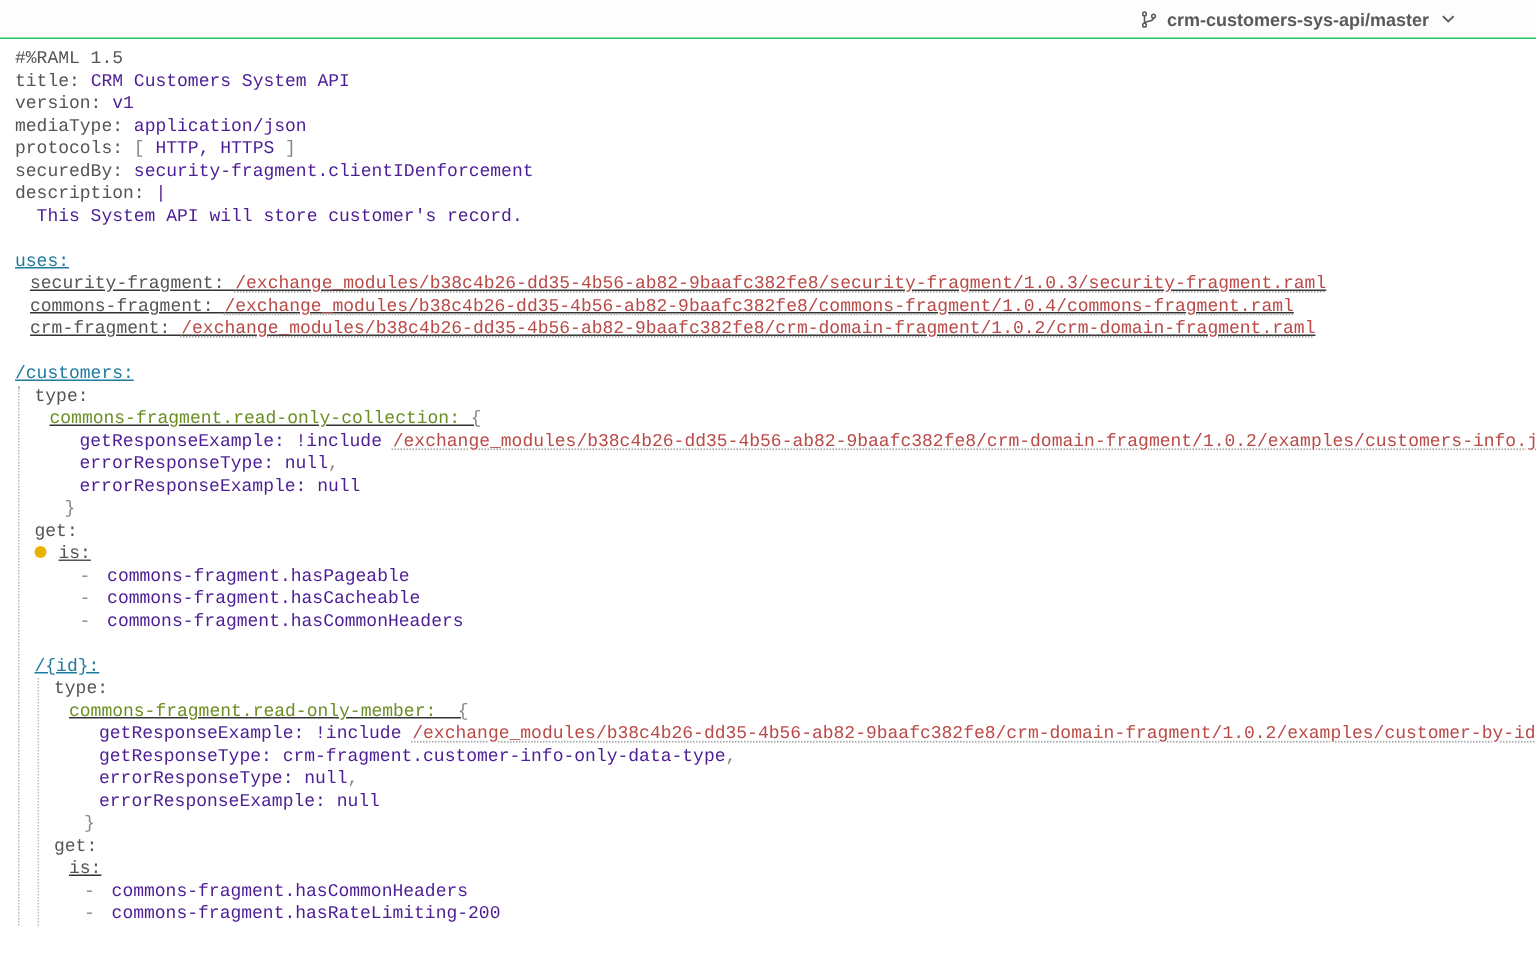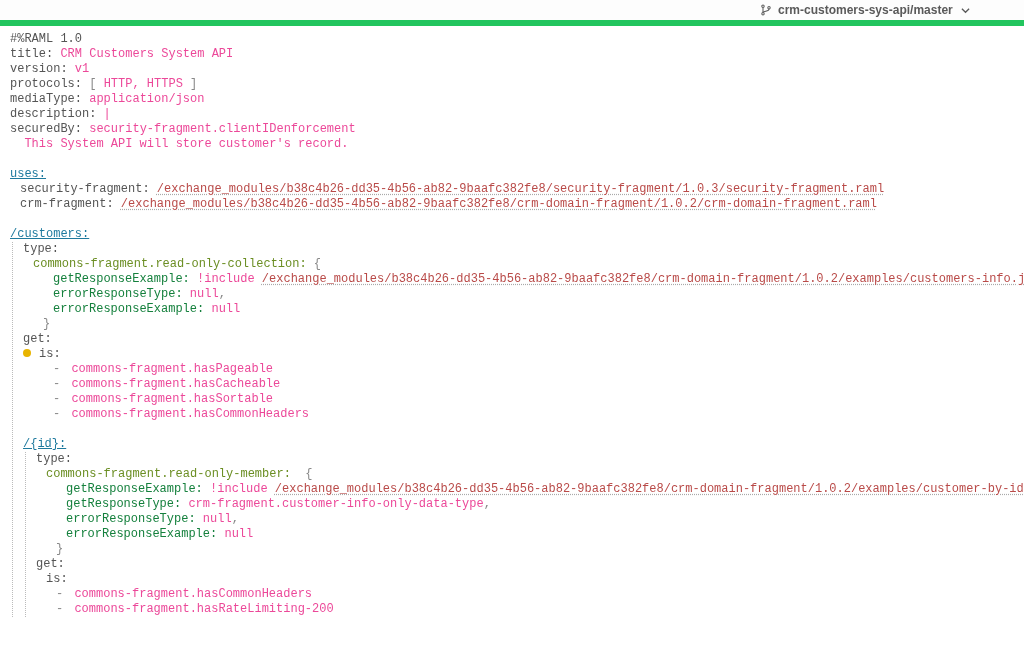--- a/index.html
+++ b/index.html
@@ -1,31 +1,31 @@
 <!DOCTYPE html>
 <html><head>
 <meta charset="utf-8">
 <style>
   * { margin:0; padding:0; box-sizing:border-box; }
   html, body { width:1024px; height:649px; background:#ffffff; font-family:Consolas,Monaco,"Courier New",monospace; font-size:12px; color:#333; overflow:hidden; }
-  .topbar { height:26px; border-bottom:6px solid #22c55e; display:flex; align-items:center; padding-left:760px; background:#fdfdfd; }
+  .topbar { height:26px; border-bottom:1px solid #22c55e; display:flex; align-items:center; padding-left:760px; background:#fdfdfd; }
   .branch { display:flex; align-items:center; gap:6px; color:#5a5a5a; font-family:"Segoe UI",Arial,sans-serif; font-size:12px; font-weight:600; cursor:pointer; }
   .branch-icon { width:12px; height:12px; }
   .chev { width:9px; height:9px; margin-left:2px; }
   .editor { padding:6px 0 0 10px; line-height:15px; height:623px; overflow:hidden; }
   .ln { white-space:pre; }
   .k-gray  { color:#555555; }      
-  .v-red   { color:#ec4899; }      
-  .k-teal  { color:#15803d; }      
+  .v-red   { color:#4c1d95; }      
+  .k-teal  { color:#4c1d95; }      
   .k-blue  { color:#1f7a9e;text-decoration:underline; }      
   .k-green { color:#6b8e23; }      
   .punct   { color:#888888; }      
   .ulink   { color:#b94a48; text-decoration: underline dotted #aaa; text-underline-offset:2px; }
   .indent-tree { border-left:1px dotted #bbb; margin-left:2px; padding-left:10px; }
-  .lvl1 { padding-left:10px; }
+  .lvl1 { padding-left:10px;text-decoration:underline; }
   .lvl2 { padding-left:20px; }
   .lvl3 { padding-left:30px; }
   .bullet { color:#888; margin-right:4px; }
   .blank { height:15px; }
   .warn-dot { display:inline-block; width:8px; height:8px; background:#e8b400; border-radius:50%; margin-right:4px; vertical-align:middle; position:relative; top:-1px; }
 </style>
 </head>
 <body>
 
 <div class="topbar">
@@ -39,51 +39,51 @@
     </svg>
     <span>crm-customers-sys-api/master</span>
     <svg class="chev" viewBox="0 0 10 10" fill="none" stroke="#5a5a5a" stroke-width="1.4">
         <path d="M1 3 L5 7 L9 3"></path>
       </svg>
   </div>
 </div>
 
 <div class="editor">
 
-  <div class="ln"><span class="k-gray">#%RAML 1.0</span></div>
+  <div class="ln"><span class="k-gray">#%RAML 1.5</span></div>
   <div class="ln"><span class="k-gray">title:</span><span class="v-red"> CRM Customers System API</span></div>
   <div class="ln"><span class="k-gray">version:</span><span class="v-red"> v1</span></div>
+  <div class="ln"><span class="k-gray">mediaType:</span><span class="v-red"> application/json</span></div>
   <div class="ln"><span class="k-gray">protocols:</span><span class="punct"> [ </span><span class="v-red">HTTP, HTTPS</span><span class="punct"> ]</span></div>
-  <div class="ln"><span class="k-gray">mediaType:</span><span class="v-red"> application/json</span></div>
+  <div class="ln"><span class="k-gray">securedBy:</span><span class="v-red"> security-fragment.clientIDenforcement</span></div>
   <div class="ln"><span class="k-gray">description:</span><span class="v-red"> |</span></div>
-  <div class="ln"><span class="k-gray">securedBy:</span><span class="v-red"> security-fragment.clientIDenforcement</span></div>
   <div class="ln"><span class="v-red">  This System API will store customer's record.</span></div>
 
   <div class="blank"></div>
 
   <div class="ln"><span class="k-blue">uses:</span></div>
   <div class="ln lvl1"><span class="k-gray">security-fragment: </span><span class="ulink">/exchange_modules/b38c4b26-dd35-4b56-ab82-9baafc382fe8/security-fragment/1.0.3/security-fragment.raml</span></div>
+  <div class="ln lvl1"><span class="k-gray">commons-fragment: </span><span class="ulink">/exchange_modules/b38c4b26-dd35-4b56-ab82-9baafc382fe8/commons-fragment/1.0.4/commons-fragment.raml</span></div>
   <div class="ln lvl1"><span class="k-gray">crm-fragment: </span><span class="ulink">/exchange_modules/b38c4b26-dd35-4b56-ab82-9baafc382fe8/crm-domain-fragment/1.0.2/crm-domain-fragment.raml</span></div>
 
   <div class="blank"></div>
 
   <div class="ln"><span class="k-blue">/customers:</span></div>
 
   <div class="indent-tree">
     <div class="ln"><span class="k-gray">type:</span></div>
     <div class="ln lvl1"><span class="k-green">commons-fragment.read-only-collection:</span><span class="punct"> {</span></div>
     <div class="ln lvl3"><span class="k-teal">getResponseExample:</span><span class="v-red"> !include </span><span class="ulink">/exchange_modules/b38c4b26-dd35-4b56-ab82-9baafc382fe8/crm-domain-fragment/1.0.2/examples/customers-info.json</span></div>
     <div class="ln lvl3"><span class="k-teal">errorResponseType:</span><span class="v-red"> null</span><span class="punct">,</span></div>
     <div class="ln lvl3"><span class="k-teal">errorResponseExample:</span><span class="v-red"> null</span></div>
     <div class="ln lvl2"><span class="punct">}</span></div>
     <div class="ln"><span class="k-gray">get:</span></div>
     <div class="ln"><span class="warn-dot"></span><span class="k-gray lvl1" style="padding-left:4px">is:</span></div>
     <div class="ln lvl3"><span class="bullet">- </span><span class="v-red">commons-fragment.hasPageable</span></div>
     <div class="ln lvl3"><span class="bullet">- </span><span class="v-red">commons-fragment.hasCacheable</span></div>
-    <div class="ln lvl3"><span class="bullet">- </span><span class="v-red">commons-fragment.hasSortable</span></div>
     <div class="ln lvl3"><span class="bullet">- </span><span class="v-red">commons-fragment.hasCommonHeaders</span></div>
 
     <div class="blank"></div>
 
     <div class="ln"><span class="k-blue">/{id}:</span></div>
     <div class="indent-tree">
       <div class="ln"><span class="k-gray">type:</span></div>
       <div class="ln lvl1"><span class="k-green">commons-fragment.read-only-member: </span><span class="punct"> {</span></div>
       <div class="ln lvl3"><span class="k-teal">getResponseExample:</span><span class="v-red"> !include </span><span class="ulink">/exchange_modules/b38c4b26-dd35-4b56-ab82-9baafc382fe8/crm-domain-fragment/1.0.2/examples/customer-by-id.json</span></div>
       <div class="ln lvl3"><span class="k-teal">getResponseType:</span><span class="v-red"> crm-fragment.customer-info-only-data-type</span><span class="punct">,</span></div>

